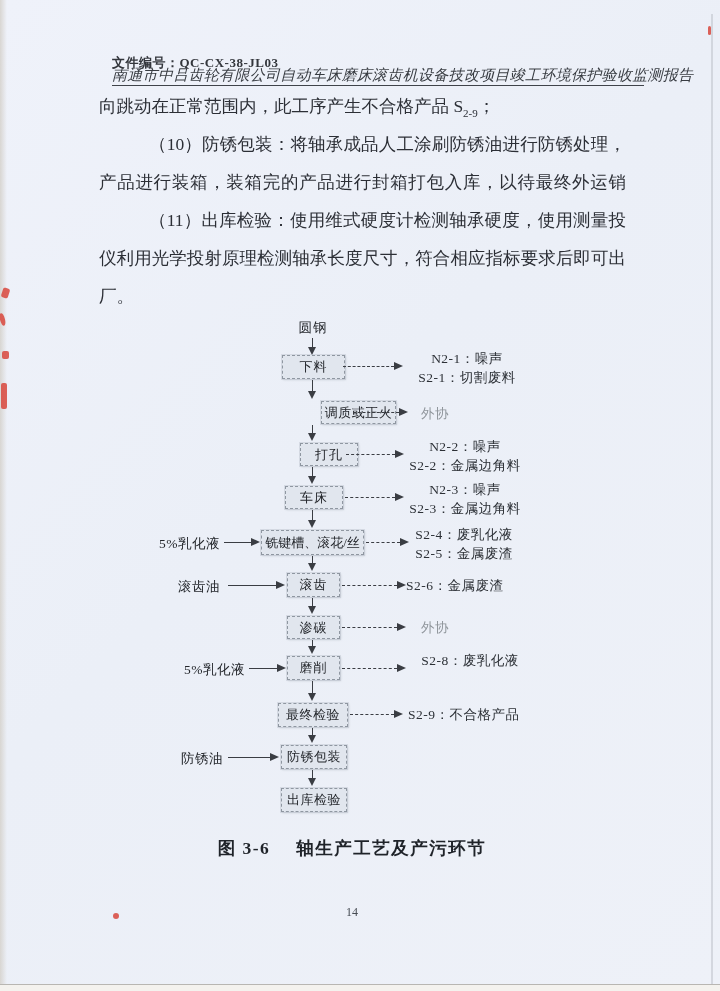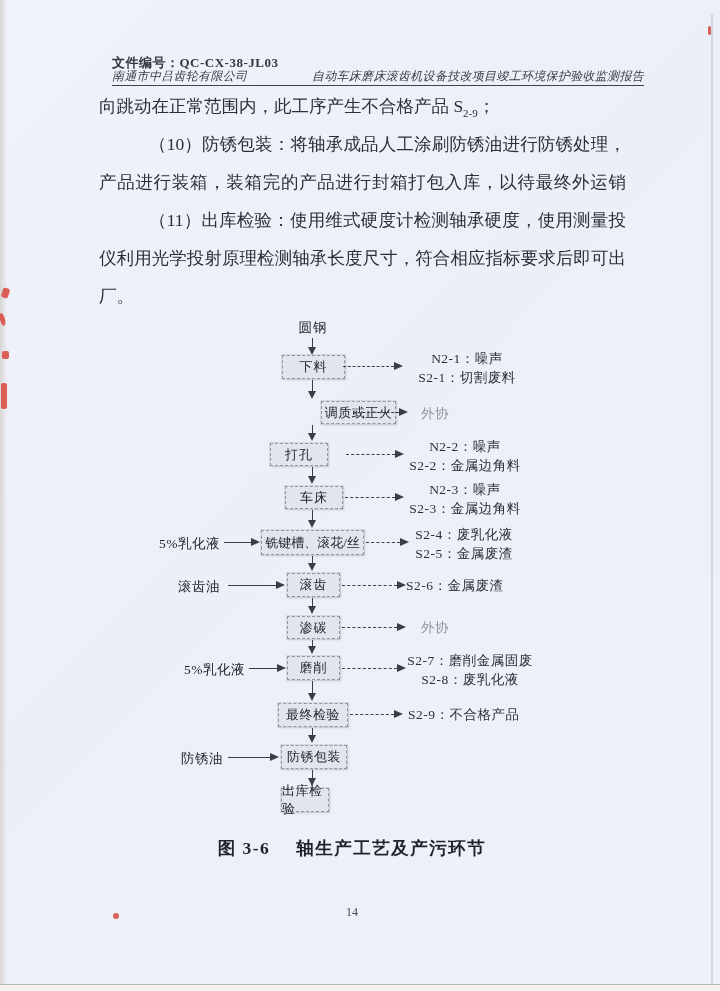--- a/index.html
+++ b/index.html
@@ -17,21 +17,21 @@
     background:linear-gradient(to right,rgba(214,211,206,.9),rgba(214,211,206,0));}
   .bottom-edge{position:absolute;left:0;top:984px;width:100%;height:7px;
     background:#f4f2ee;border-top:1px solid #b8b6b2;}
   .right-line{position:absolute;left:711px;top:14px;width:2px;height:977px;
     background:rgba(110,116,126,.20);}
   
   .doc-no{position:absolute;left:112px;top:54px;font-size:13px;font-weight:bold;
     color:#33363c;letter-spacing:.5px;}
   .header-rule{position:absolute;left:112px;top:69px;width:532px;height:16px;
     border-bottom:1.4px solid #3f434a;display:flex;justify-content:space-between;
-    align-items:flex-end;font-style:italic;font-size:12px;color:#383c42;}
+    align-items:flex-end;font-style:italic;font-size:15px;color:#383c42;}
   .header-rule span{letter-spacing:.3px;white-space:nowrap;}
   
   .body-text{position:absolute;left:99px;top:87px;width:527px;
     font-size:17.5px;color:#2c2f36;}
   .bl{height:38px;line-height:38px;white-space:nowrap;}
   .bl.just{text-align:justify;text-align-last:justify;white-space:normal;
     height:38px;line-height:38px;overflow:hidden;}
   .bl.indent{padding-left:50px;}
   sub.s{font-size:11px;line-height:0;margin-top:10px;}
   
@@ -103,21 +103,21 @@
       <div>N2-1：噪声</div>
       <div>S2-1：切割废料</div>
     </div>
     <div class="va" style="left:312px;top:380px;height:11px;"></div>
 
     <div class="fbox" style="left:276px;top:401px;width:75px;height:23px;letter-spacing:.5px;margin-left:45px;">调质或正火</div>
     <div class="hd" style="left:353px;top:412px;width:46px;"></div>
     <div class="flabel gray" style="left:400px;top:405px;width:70px;">外协</div>
     <div class="va" style="left:312px;top:425px;height:8px;"></div>
 
-    <div class="fbox" style="left:270px;top:443px;width:58px;height:23px;">打孔</div>
+    <div class="fbox" style="left:300px;top:443px;width:58px;height:23px;">打孔</div>
     <div class="hd" style="left:346px;top:454px;width:49px;"></div>
     <div class="flabel" style="left:392px;top:438px;width:146px;">
       <div>N2-2：噪声</div>
       <div>S2-2：金属边角料</div>
     </div>
     <div class="va" style="left:312px;top:467px;height:9px;"></div>
 
     <div class="fbox" style="left:285px;top:486px;width:58px;height:23px;">车床</div>
     <div class="hd" style="left:345px;top:497px;width:50px;"></div>
     <div class="flabel" style="left:392px;top:481px;width:146px;">
@@ -146,36 +146,35 @@
     <div class="fbox" style="left:287px;top:616px;width:53px;height:23px;">渗碳</div>
     <div class="hd" style="left:342px;top:627px;width:55px;"></div>
     <div class="flabel gray" style="left:400px;top:619px;width:70px;">外协</div>
     <div class="va" style="left:312px;top:640px;height:6px;"></div>
 
     <div class="fbox" style="left:287px;top:656px;width:53px;height:24px;font-family:Liberation Serif, serif;">磨削</div>
     <div class="finput" style="left:175px;top:661px;width:70px;">5%乳化液</div>
     <div class="ha" style="left:249px;top:668px;width:28px;"></div>
     <div class="hd" style="left:342px;top:668px;width:55px;"></div>
     <div class="flabel" style="left:392px;top:652px;width:156px;">
-      <div>S2-7：磨削金属固废</div>
       <div>S2-8：废乳化液</div>
     </div>
     <div class="va" style="left:312px;top:681px;height:12px;"></div>
 
     <div class="fbox" style="left:278px;top:703px;width:70px;height:24px;letter-spacing:.5px;">最终检验</div>
     <div class="hd" style="left:350px;top:714px;width:44px;"></div>
     <div class="flabel single" style="left:408px;top:706px;width:150px;">S2-9：不合格产品</div>
     <div class="va" style="left:312px;top:728px;height:7px;"></div>
 
     <div class="fbox" style="left:281px;top:745px;width:66px;height:24px;letter-spacing:.5px;">防锈包装</div>
     <div class="finput" style="left:165px;top:750px;width:58px;">防锈油</div>
     <div class="ha" style="left:228px;top:757px;width:42px;"></div>
     <div class="va" style="left:312px;top:770px;height:8px;"></div>
 
-    <div class="fbox" style="left:281px;top:788px;width:48px;height:24px;letter-spacing:.5px;">出库检验</div>
+    <div class="fbox" style="left:281px;top:788px;width:66px;height:24px;letter-spacing:.5px;">出库检验</div>
   </div>
 
   <div class="caption">
     <span class="cap-label">图 3-6</span><span>轴生产工艺及产污环节</span>
   </div>
 
   <div class="pageno">14</div>
 
 </div>
 

